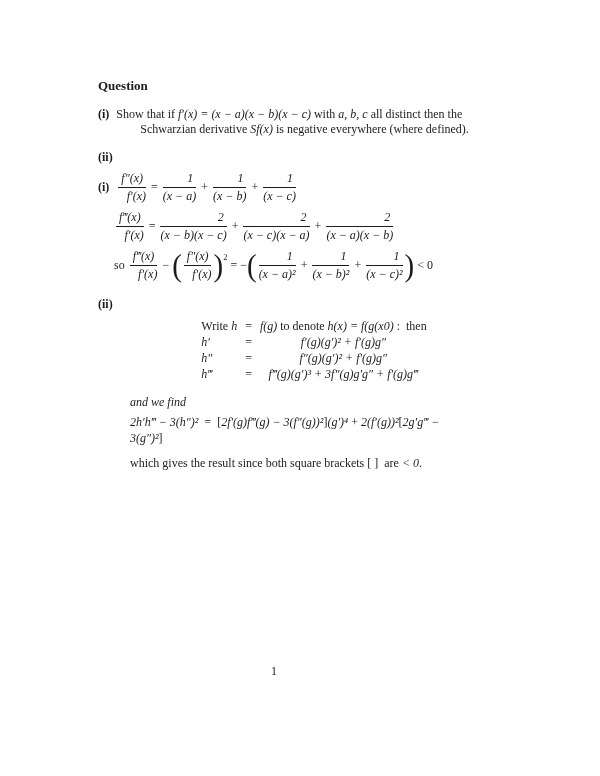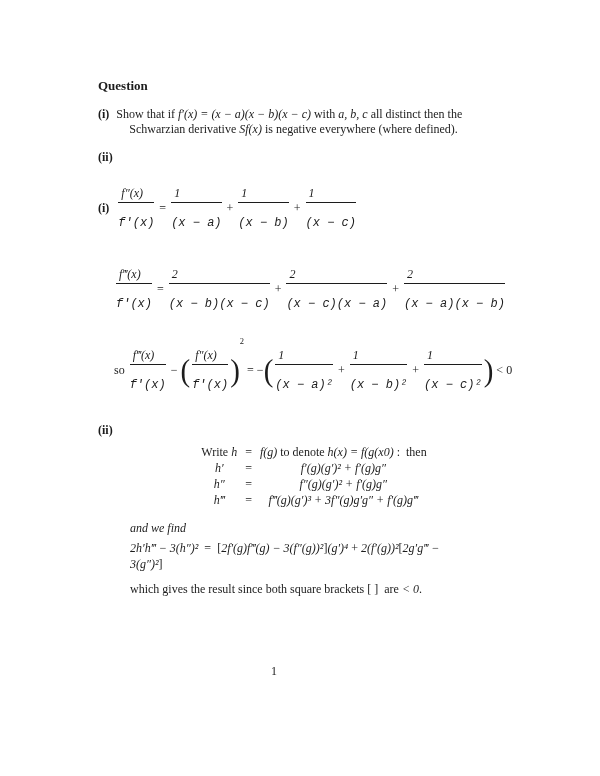--- a/index.html
+++ b/index.html
@@ -10,36 +10,36 @@
   .content{position:absolute;left:98px;top:78px;width:432px;}
   .heading{font-weight:700;font-size:13px;}
   .answer-h{margin-top:16px;}
   .mline{white-space:pre;}
   .mi{font-style:italic;}
   .rm{font-style:normal;}
   sub.msub{font-style:italic;font-size:8.5px;vertical-align:-3px;}
   .item{display:flex;margin-top:13px;}
   .ilabel{font-weight:700;white-space:pre;}
   .itext{margin-left:7px;}
-  .cont-indent{margin-left:13px;}
+  .cont-indent{margin-left:24px;}
   .eqgroup{display:flex;align-items:center;margin-top:6px;}
   .eqrow{display:flex;align-items:center;white-space:pre;margin-left:7px;}
   .eqrow-noshift{margin-left:0;}
   .indent2{margin-left:16px;}
-  .frac{display:inline-flex;flex-direction:column;text-align:left;font-style:italic;margin:15px 2px;gap:12px;}
+  .frac{display:inline-flex;flex-direction:column;text-align:right;font-style:italic;margin:0 2px;}
   .fnum{display:block;padding:0 3px 1px;border-bottom:1px solid #1c1c1c;}
-  .fden{display:block;padding-top:1px;font-family:Liberation Mono, monospace;}
+  .fden{display:block;padding-top:1px;}
   .bigp{font-size:29px;line-height:1;transform:scaleY(1.06);font-weight:400;}
   .psup{font-size:8.5px;align-self:flex-start;margin-top:3px;}
   .note{margin-left:13px;margin-top:8px;}
   .partii{margin-top:15px;}
   .malign{display:table;margin:6px auto 0 auto;}
   .mrow{display:table-row;}
   .mcell{display:table-cell;white-space:pre;padding-top:1px;}
-  .mlhs{text-align:center;}
+  .mlhs{text-align:left;}
   .mrel{padding-left:8px;padding-right:8px;text-align:center;}
   .mrhs{text-align:center;}
   .find{margin-left:32px;margin-top:13px;font-style:italic;}
   .bigeq{margin-left:32px;margin-top:5px;}
   .bigeq2{margin-left:32px;margin-top:1px;}
   .closing{margin-left:32px;margin-top:10px;}
   .pagenum{position:absolute;left:0;right:0;top:664px;text-align:center;font-size:12px;}
 </style>
 </head>
 <body>

